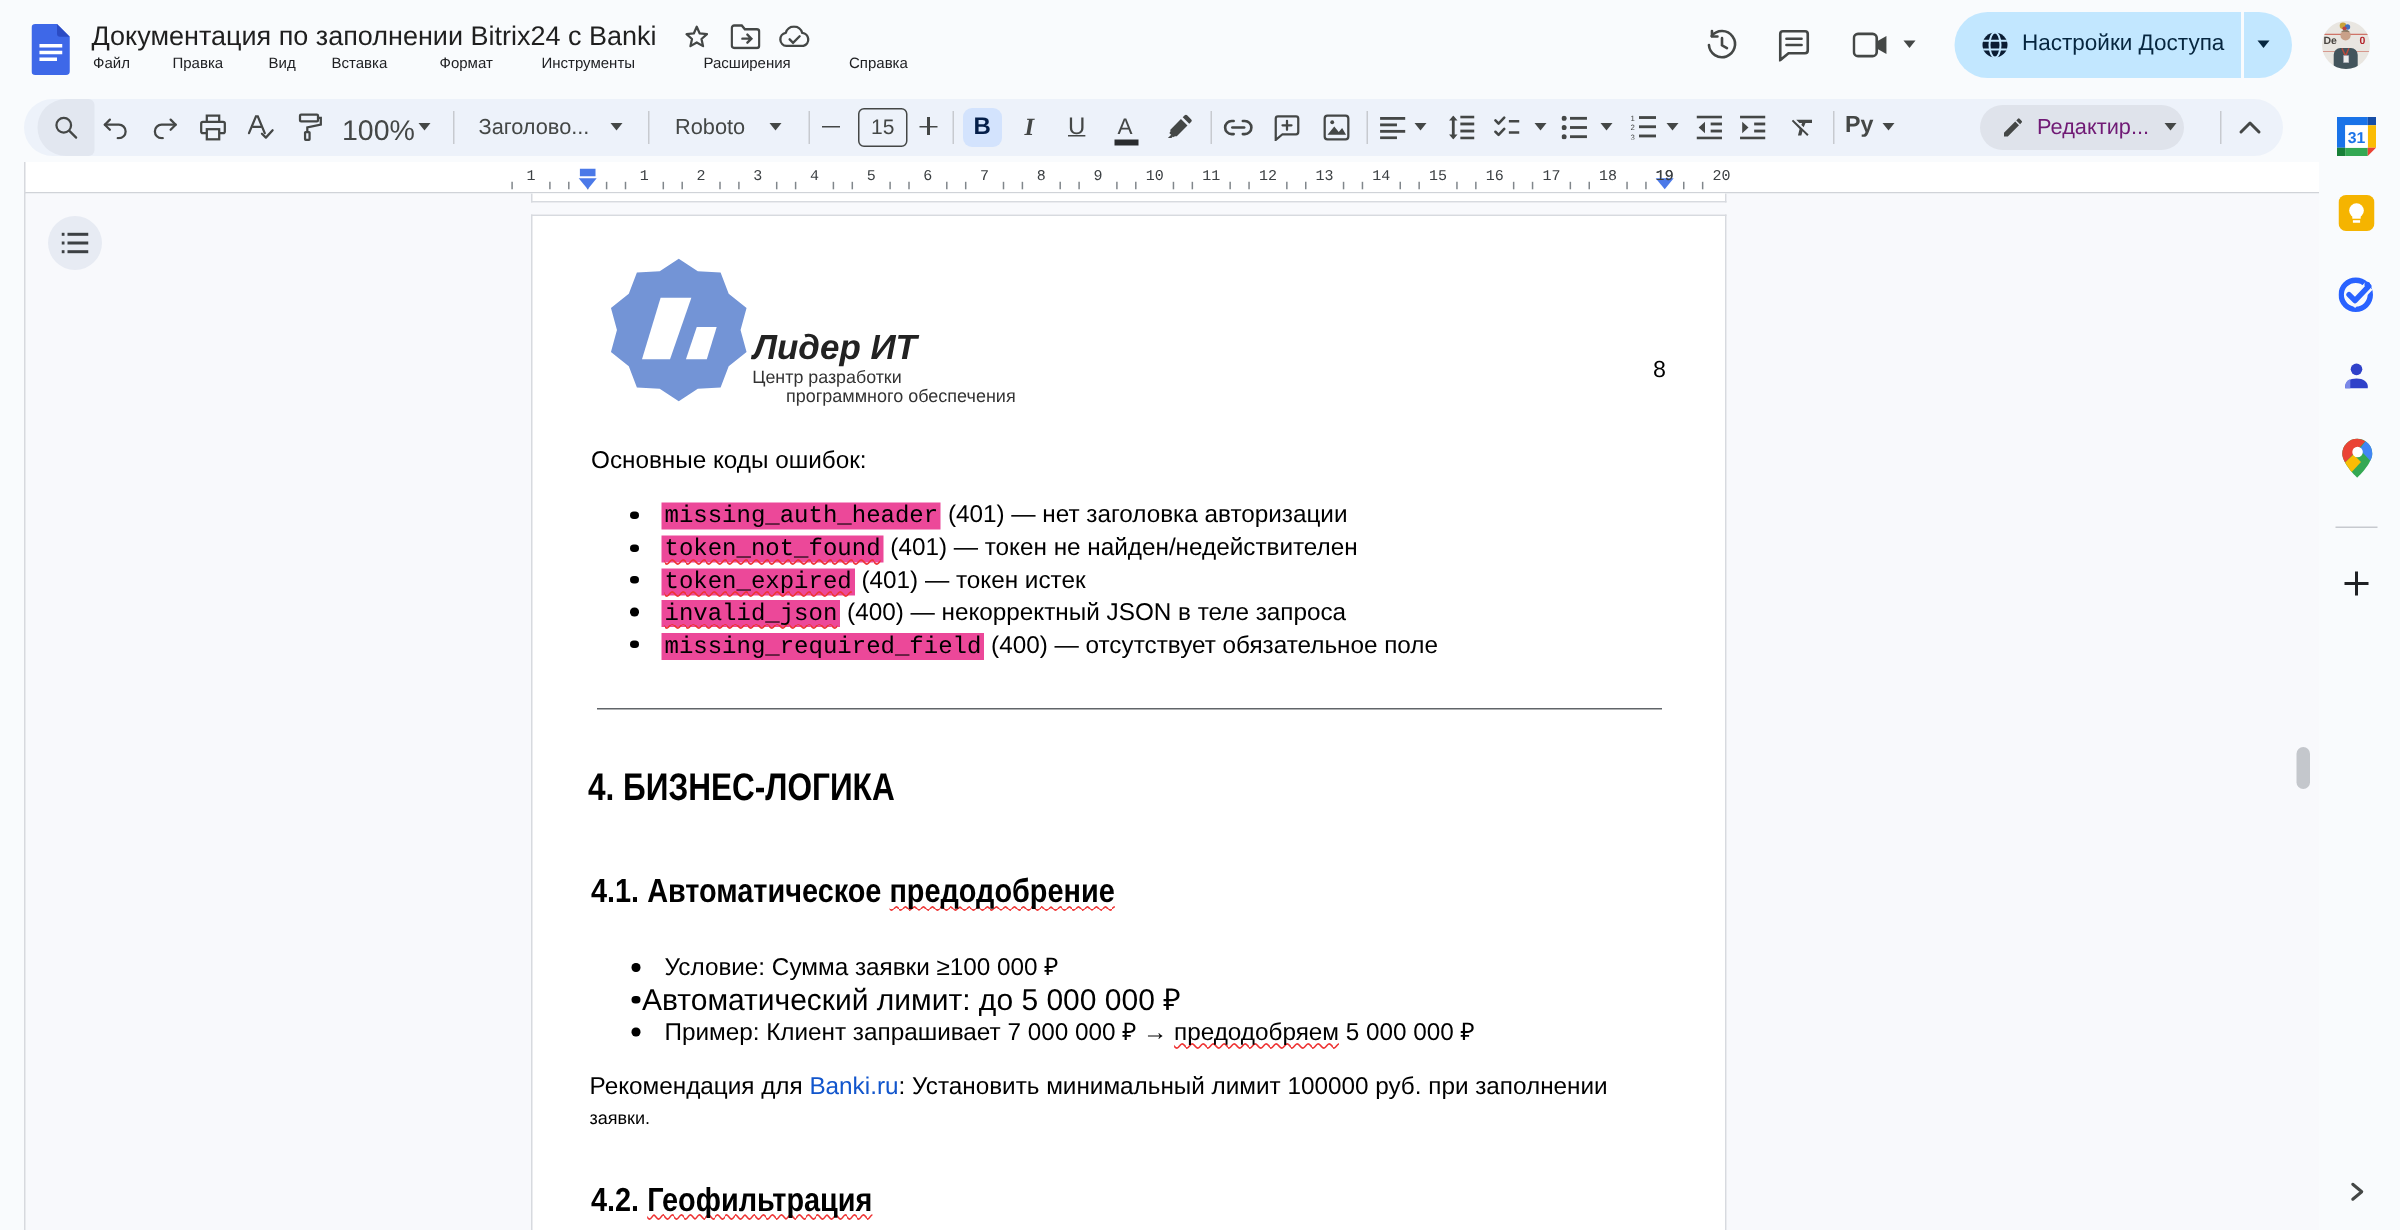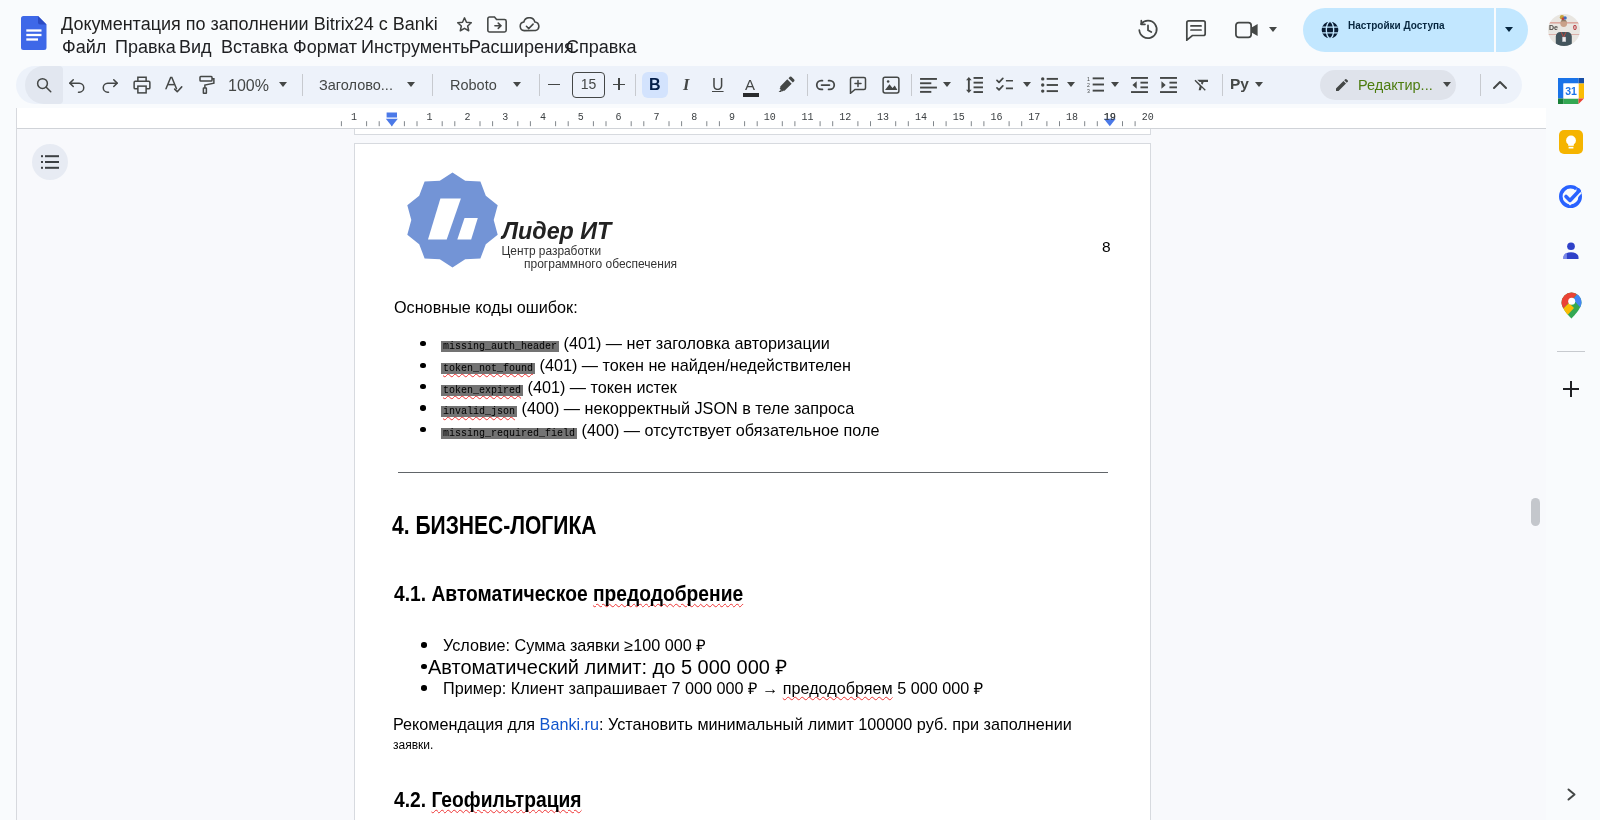--- a/index.html
+++ b/index.html
@@ -3,21 +3,21 @@
 <style>
 *{margin:0;padding:0;box-sizing:border-box}
 html,body{width:1600px;height:820px;overflow:hidden;background:#f9fbfd;font-family:"Liberation Sans",sans-serif}
 body{will-change:transform;transform:translateZ(0)}
 .abs{position:absolute}
 .ic{position:absolute;color:#444746}
 svg{display:block}
 .sep{position:absolute;width:1px;height:22px;top:74px;background:#c7cacf}
 .caret{position:absolute;width:0;height:0;border-left:4.5px solid transparent;border-right:4.5px solid transparent;border-top:5px solid #444746}
 .sq{text-decoration:underline;text-decoration-style:wavy;text-decoration-color:#e33;text-decoration-thickness:1px;text-underline-offset:2px;text-decoration-skip-ink:none}
-.code{font-family:"Liberation Mono",monospace;font-size:10px;background:#737373;padding:0 2px}
+.code{font-family:"Liberation Mono",monospace;font-size:16px;background:#ec4899;padding:0 2px}
 </style></head>
 <body>
 
 <div id="header" class="abs" style="left:0;top:0;width:1600px;height:64px;background:#f9fbfd"></div>
 
 <svg class="abs" style="left:21.4px;top:15.5px" width="26" height="34" viewBox="0 0 26 34">
  <path d="M2.5 0 H17 L25.5 8.5 V31.5 a2.5 2.5 0 0 1 -2.5 2.5 H2.5 A2.5 2.5 0 0 1 0 31.5 V2.5 A2.5 2.5 0 0 1 2.5 0z" fill="#3e68e8"></path>
  <path d="M17 0 L25.5 8.5 H19 a2 2 0 0 1 -2 -2z" fill="#2b4bc4"></path>
  <g stroke="#fff" stroke-width="2.3">
   <line x1="5.3" y1="14.5" x2="20.5" y2="14.5"></line>
@@ -32,21 +32,21 @@
   </svg>
 <svg class="ic" style="left:487px;top:16px" width="20" height="17" viewBox="0 0 24 20" fill="none" stroke="#444746" stroke-width="1.9">
     <path d="M1 3 a2 2 0 0 1 2-2 h6 l2.5 3 H21 a2 2 0 0 1 2 2 v11 a2 2 0 0 1 -2 2 H3 a2 2 0 0 1 -2-2 z"></path>
     <path d="M9.5 11.5 h7 m-3 -3.2 l3.2 3.2 -3.2 3.2" stroke-linecap="round"></path>
   </svg>
 <svg class="ic" style="left:519px;top:17px" width="21" height="15" viewBox="0 0 24 17" fill="none" stroke="#444746" stroke-width="1.8">
     <path d="M6 15.5 a5 5 0 0 1 -.5 -9.9 a6.5 6.5 0 0 1 12.6 0 a5 5 0 0 1 .9 9.8 z" stroke-linejoin="round"></path>
     <path d="M8.5 10.5 l2.6 2.6 5-5" stroke-linecap="round"></path>
   </svg>
 
-<div class="abs" id="menubar" style="top:36.5px;left:0;width:1483px;height:22px;font-size:18px;color:#202124">
+<div class="abs" id="menubar" style="top:36.5px;left:0;width:1483px;height:22px;font-size:10px;color:#202124">
  <span class="abs" style="left:62px">Файл</span>
  <span class="abs" style="left:115px">Правка</span>
  <span class="abs" style="left:179px">Вид</span>
  <span class="abs" style="left:221px">Вставка</span>
  <span class="abs" style="left:293px">Формат</span>
  <span class="abs" style="left:361px">Инструменты</span>
  <span class="abs" style="left:469px">Расширения</span>
  <span class="abs" style="left:566px">Справка</span>
 </div>
 
@@ -67,21 +67,21 @@
 
 <div class="abs" style="left:1303px;top:8px;width:225px;height:44px;background:#c2e7ff;border-radius:22px"></div>
 <div class="abs" style="left:1494px;top:8px;width:1.5px;height:44px;background:#f9fbfd"></div>
 <svg class="abs" style="left:1320px;top:20px" width="20" height="20" viewBox="0 0 24 24">
     <circle cx="12" cy="12" r="10" fill="#0a1c33"></circle>
     <g fill="none" stroke="#c2e7ff" stroke-width="1.6">
       <ellipse cx="12" cy="12" rx="4.4" ry="10"></ellipse>
       <path d="M2.5 8.5 h19 M2.5 15.5 h19"></path>
     </g>
   </svg>
-<div class="abs" style="left:1348px;top:20px;font-size:10px;font-weight:bold;color:#06263f;letter-spacing:0px">Настройки Доступа</div>
+<div class="abs" style="left:1348px;top:20px;font-size:15px;font-weight:normal;color:#06263f;letter-spacing:0px">Настройки Доступа</div>
 <div class="caret" style="left:1505px;top:27px;border-top-color:#06263f"></div>
 
 <svg class="abs" style="left:1548px;top:14px" width="32" height="32" viewBox="0 0 32 32">
  <defs>
       <clipPath id="av">
         <circle cx="16" cy="16" r="16"></circle>
       </clipPath>
     </defs>
  <g clip-path="url(#av)">
   <rect width="32" height="32" fill="#e9e6e1"></rect>
@@ -130,21 +130,21 @@
       <path d="M4.8 11.5 h8.4"></path>
       <path d="M13.5 17.5 l3.5 3.5 6-6.5" stroke-linecap="round" stroke-linejoin="round"></path>
     </svg>
 
 <svg class="ic" style="left:197px;top:75px" width="18" height="20" viewBox="0 0 24 26" fill="none" stroke="#444746" stroke-width="2">
       <rect x="4" y="1.5" width="16" height="6" rx="1"></rect>
       <path d="M20 4.5 h2.5 v6 L10.5 13 v4"></path>
       <rect x="8.5" y="17" width="4" height="7" rx="0.5"></rect>
     </svg>
 
-<div class="abs" style="left:228px;top:77px;font-size:16px;color:#444746">100%</div>
+<div class="abs" style="left:228px;top:77px;font-size:19px;color:#444746">100%</div>
 <div class="caret" style="left:279px;top:82px"></div>
 <div class="sep" style="left:302px"></div>
 <div class="abs" style="left:319px;top:77px;font-size:14.5px;color:#444746">Заголово...</div>
 <div class="caret" style="left:407px;top:82px"></div>
 <div class="sep" style="left:432px"></div>
 <div class="abs" style="left:450px;top:77px;font-size:14.5px;color:#444746">Roboto</div>
 <div class="caret" style="left:513px;top:82px"></div>
 <div class="sep" style="left:539px"></div>
 <div class="abs" style="left:548px;top:83.5px;width:12px;height:1.8px;background:#444746"></div>
 <div class="abs" style="left:572px;top:72px;width:33px;height:26px;border:1.4px solid #444746;border-radius:4px;font-size:14px;color:#444746;text-align:center;line-height:23px">15</div>
@@ -259,21 +259,21 @@
       <path d="M3.27 5 2 6.27 l6.97 6.97 L7.5 19 h3 l1.07-3.66 4.16 4.16 1.27-1.27zM6 5 v0.18 L8.82 8 h2.4 l-0.72 1.68 2.1 2.1 L14.21 8 H20 V5z" fill="#444746"></path>
     </svg>
 <div class="sep" style="left:1222px"></div>
 <div class="abs" style="left:1230px;top:75px;font-size:15.5px;font-weight:bold;color:#444746">Ру</div>
 <div class="caret" style="left:1255px;top:82px"></div>
 
 <div class="abs" style="left:1320px;top:70px;width:136px;height:30px;background:#dfe3eb;border-radius:15px"></div>
 <svg class="ic" style="left:1334px;top:77px" width="16" height="16" viewBox="0 0 24 24">
       <path d="M3 17.2 V21 h3.8 L18 9.8 14.2 6z M20.7 7.1 a1.2 1.2 0 0 0 0-1.7 L18.6 3.3 a1.2 1.2 0 0 0 -1.7 0 L15.3 4.9 19.1 8.7z" fill="#444746"></path>
     </svg>
-<div class="abs" style="left:1358px;top:77px;font-size:14.5px;color:#4d7c0f">Редактир...</div>
+<div class="abs" style="left:1358px;top:77px;font-size:14.5px;color:#701a75">Редактир...</div>
 <div class="caret" style="left:1443px;top:82px"></div>
 <div class="sep" style="left:1480px"></div>
 
 <svg class="ic" style="left:1492px;top:79px" width="16" height="12" viewBox="0 0 16 12" fill="none" stroke="#444746" stroke-width="2">
       <path d="M2 9 L8 3 L14 9" stroke-linecap="round" stroke-linejoin="round"></path>
     </svg>
 </div>
 
 <div class="abs" style="left:17px;top:108px;width:1529px;height:19.5px;background:#fff"></div>
 <div class="abs" style="left:16px;top:127.5px;width:1530px;height:1px;background:#d0d3d8"></div>

